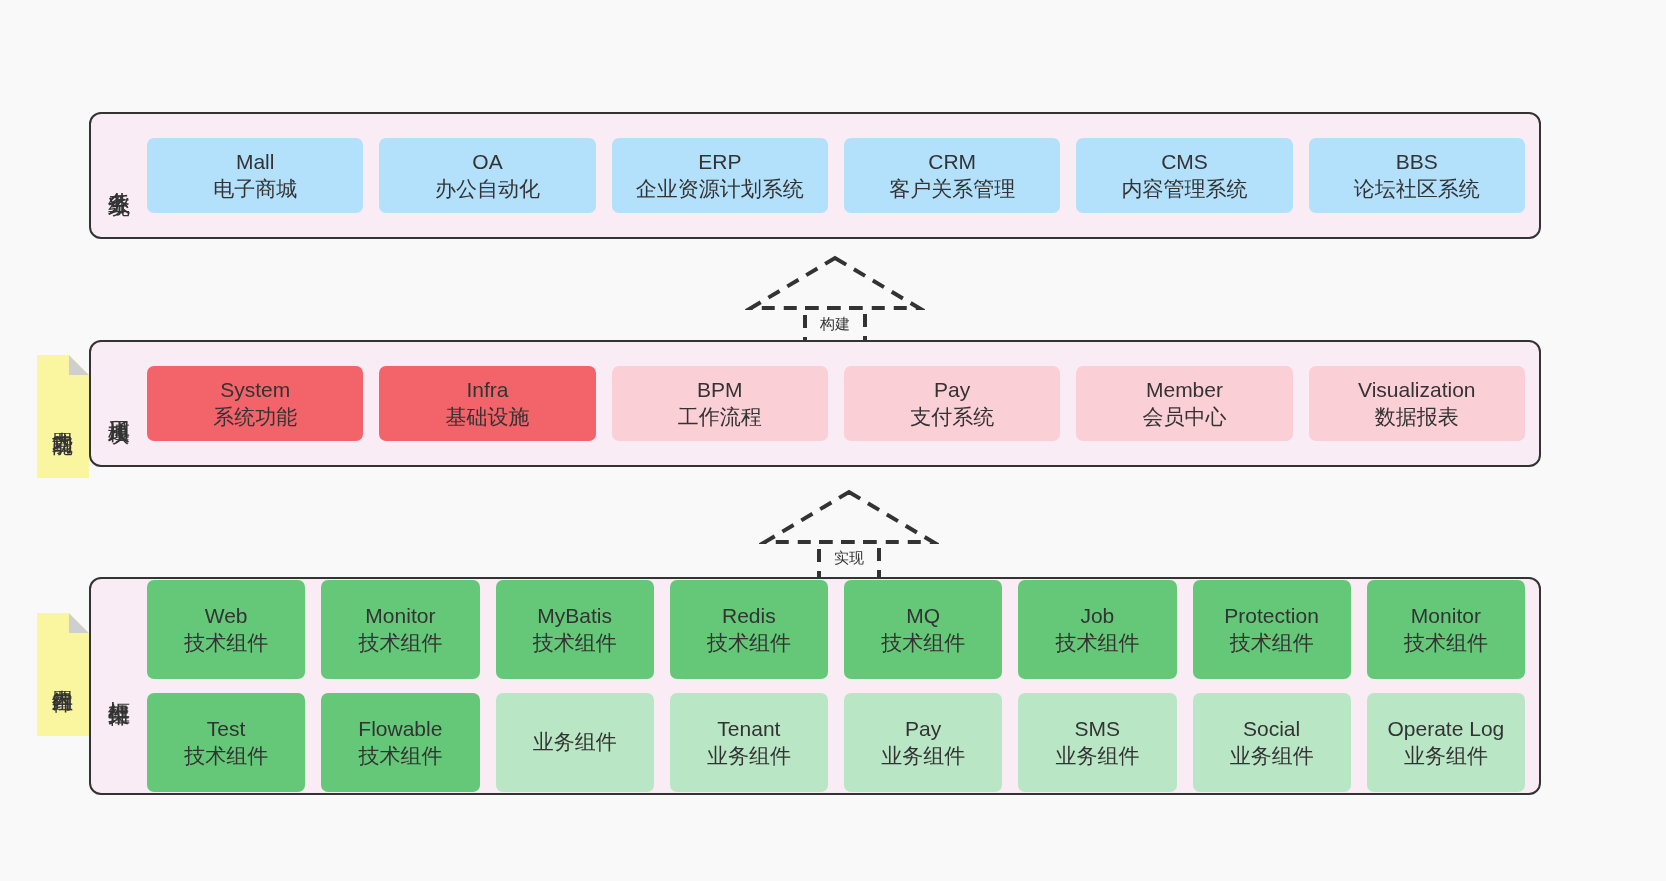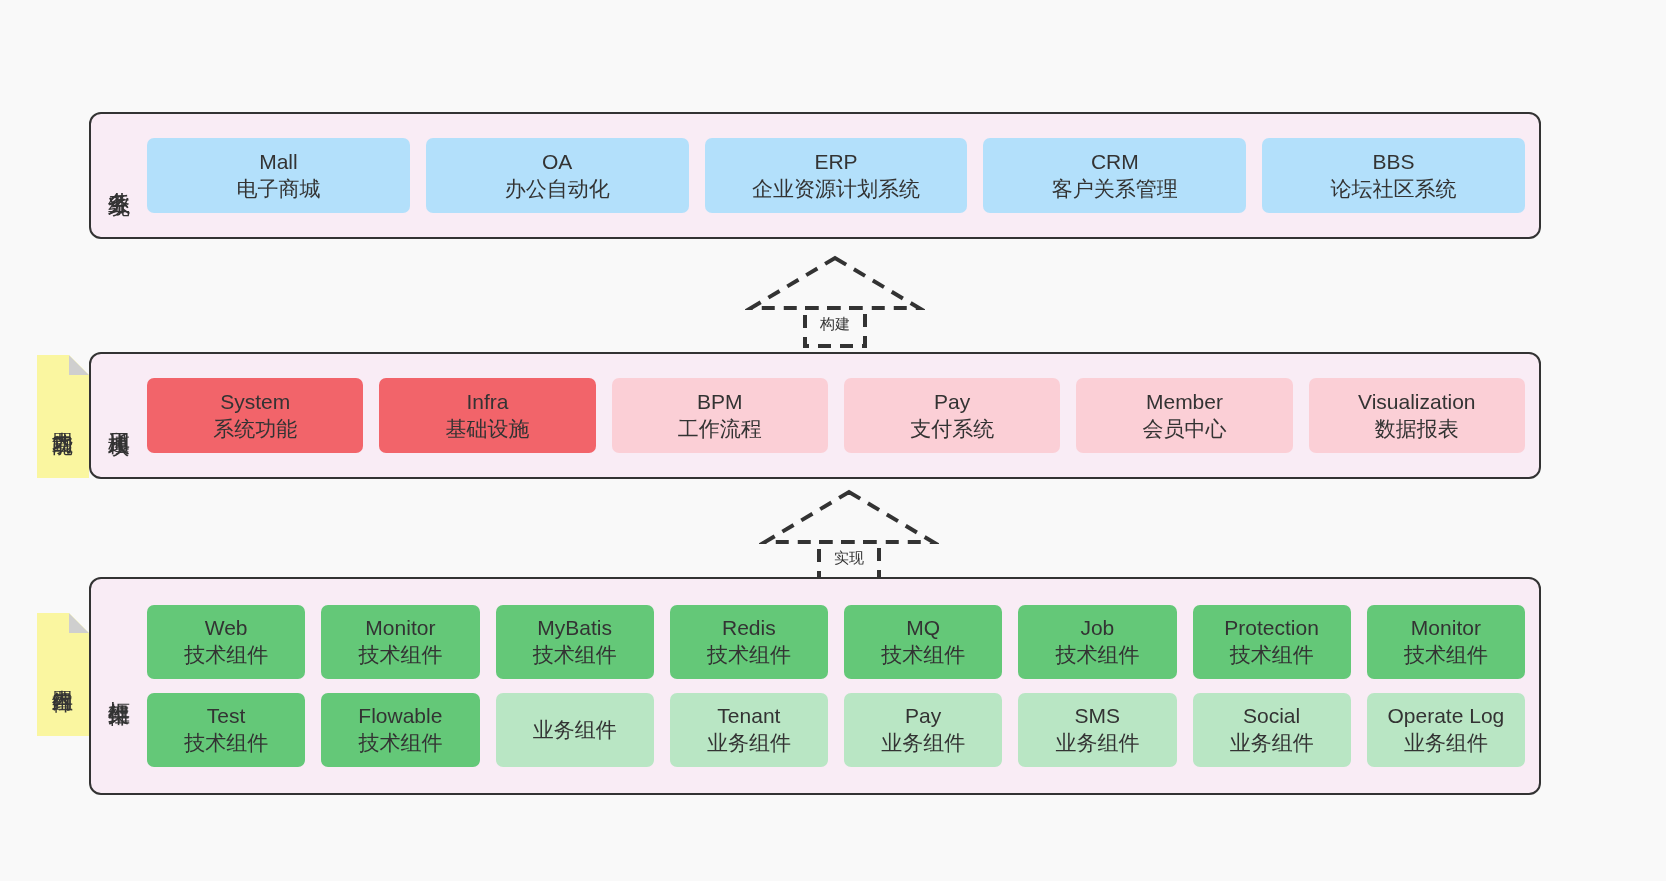--- a/index.html
+++ b/index.html
@@ -86,25 +86,25 @@
   .n-blue       { background: #b3e0fb; }
   .n-red        { background: #f2646a; }
   .n-pink       { background: #fbcfd6; }
   .n-green      { background: #64c878; }
   .n-lightgreen { background: #b9e6c4; }
 
   
   #layer-business { left: 89px;  top: 112px; width: 1452px; height: 127px; }
   #layer-business .node { height: 75px; }
 
-  #layer-common   { left: 89px;  top: 352px; width: 1452px; height: 127px; }
+  #layer-common   { left: 89px;  top: 340px; width: 1452px; height: 127px; }
   #layer-common .node { height: 75px; }
 
   #layer-framework{ left: 89px;  top: 577px; width: 1452px; height: 218px; }
-  #layer-framework .node { height: 74px; }
+  #layer-framework .node { height: 99px; }
 
   
   .note {
     position: absolute;
     background: #faf6a0;
     box-sizing: border-box;
     display: flex;
     align-items: center;
     justify-content: center;
     font-size: 21px;
@@ -170,20 +170,24 @@
         </div>
         <div class="node n-blue">
           <span class="l1">ERP</span>
           <span class="l2">企业资源计划系统</span>
         </div>
         <div class="node n-blue">
           <span class="l1">CRM</span>
           <span class="l2">客户关系管理</span>
         </div>
         <div class="node n-blue">
+          <span class="l1">CMS</span>
+          <span class="l2">内容管理系统</span>
+        </div>
+        <div class="node n-blue">
           <span class="l1">BBS</span>
           <span class="l2">论坛社区系统</span>
         </div>
       </div>
     </div>
   </div>
 
   <div class="arrow" id="arrow-build">
     <svg viewBox="0 0 180 96" xmlns="http://www.w3.org/2000/svg">
       <polygon points="90,6 174,56 6,56" fill="none" stroke="#333333" stroke-width="4" stroke-dasharray="13,9"></polygon>

